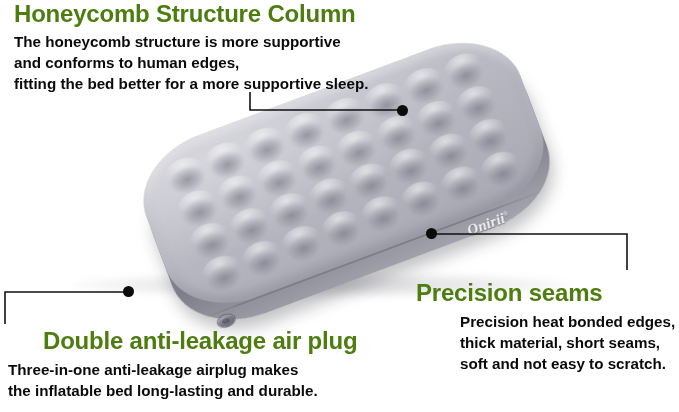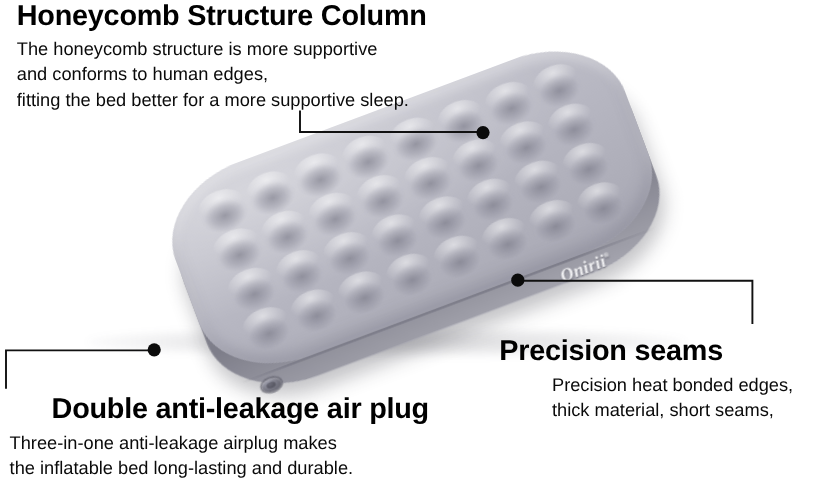--- a/index.html
+++ b/index.html
@@ -18,29 +18,29 @@
     height: 412px;
     background: #ffffff;
     overflow: hidden;
   }
 
   
   .callout-heading {
     position: absolute;
     font-size: 24px;
     font-weight: bold;
-    color: #000000;
+    color: #4d7c0f;
     letter-spacing: -0.2px;
     white-space: nowrap;
     line-height: 1;
   }
   .callout-body {
     position: absolute;
     font-size: 15.2px;
-    font-weight: normal;
+    font-weight: bold;
     color: #0a0a0a;
     line-height: 21px;
     white-space: nowrap;
   }
   .callout-body div { white-space: nowrap; }
 
   #block-honeycomb-heading { left: 14px;  top: 2px; }
   #block-honeycomb-body    { left: 14px;  top: 31px; }
 
   #block-plug-heading      { left: 8px;   top: 329px; margin-left: 35px; }
@@ -318,15 +318,16 @@
   <div class="callout-heading" id="block-plug-heading">Double anti-leakage air plug</div>
   <div class="callout-body" id="block-plug-body">
     <div>Three-in-one anti-leakage airplug makes</div>
     <div>the inflatable bed long-lasting and durable.</div>
   </div>
 
   <div class="callout-heading" id="block-seams-heading">Precision seams</div>
   <div class="callout-body" id="block-seams-body">
     <div>Precision heat bonded edges,</div>
     <div>thick material, short seams,</div>
+    <div>soft and not easy to scratch.</div>
   </div>
 
 </div>
 
 </body></html>

